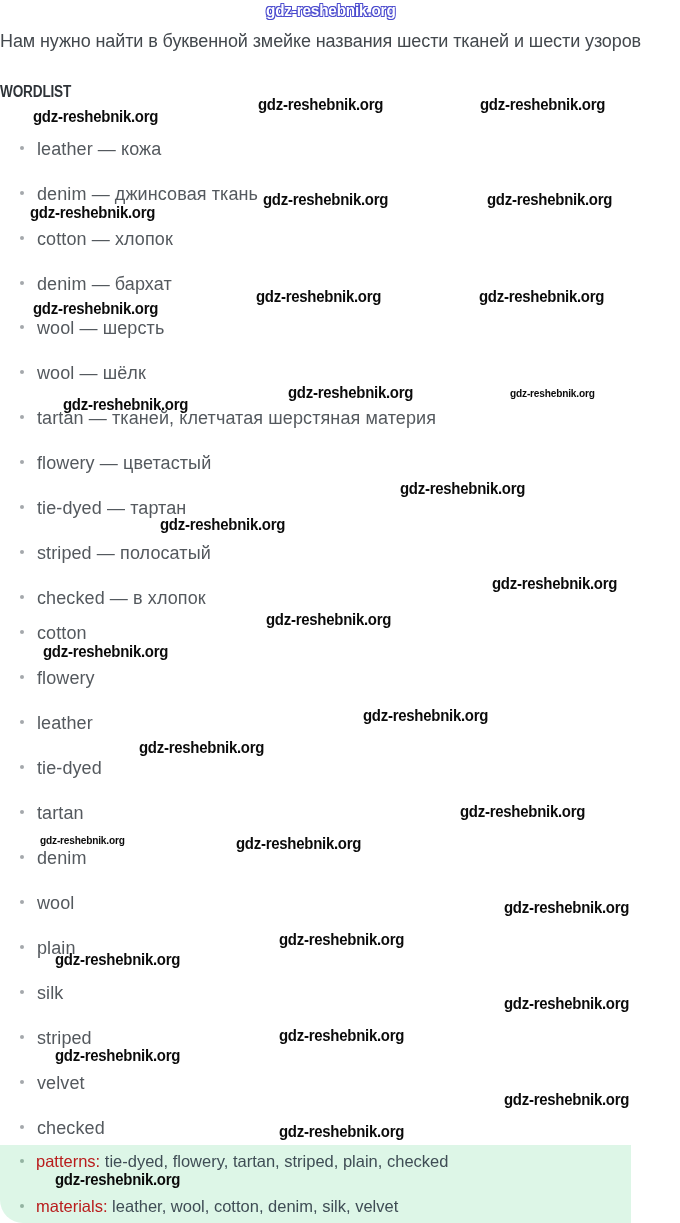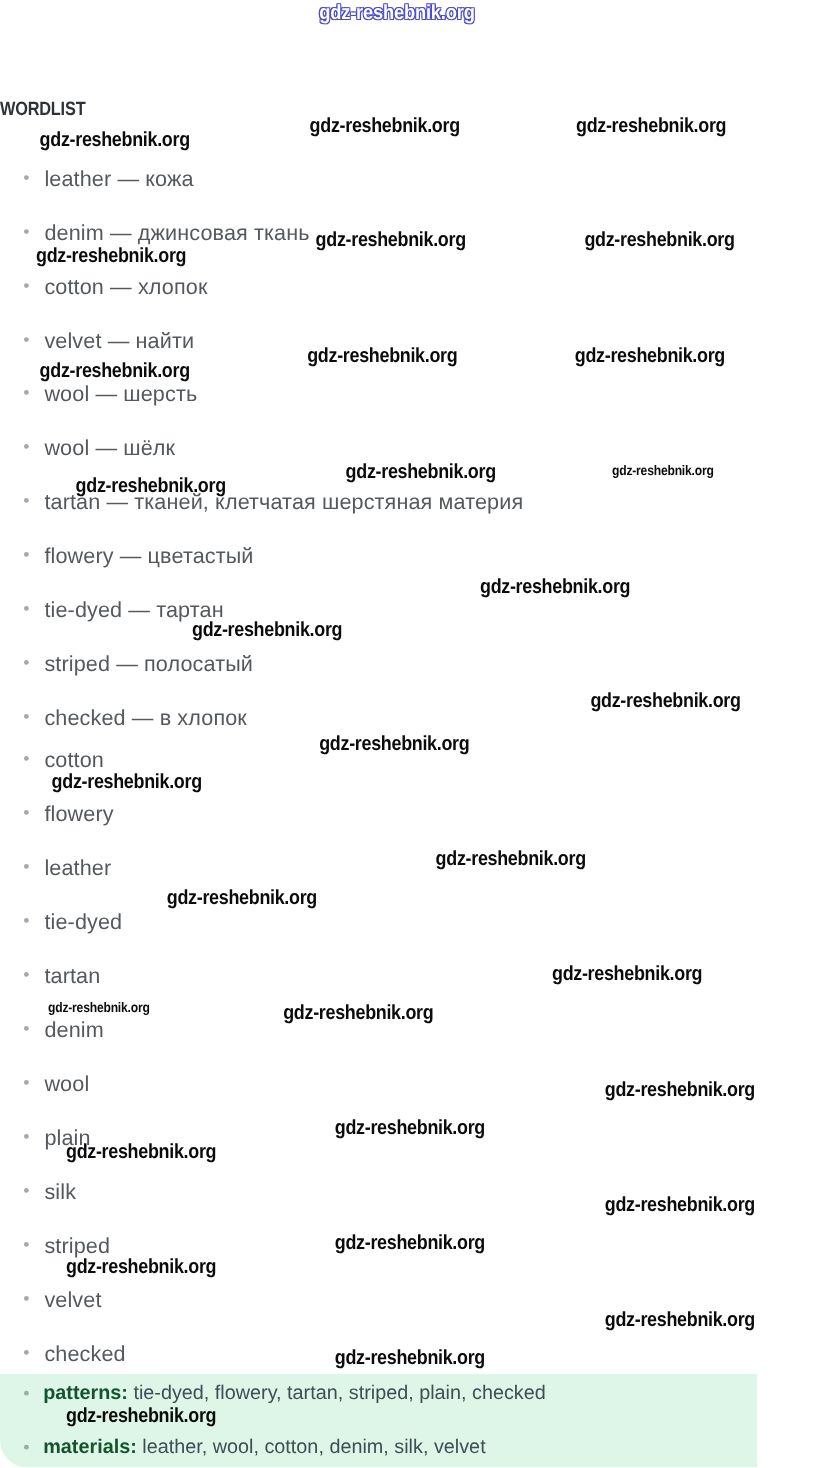--- a/index.html
+++ b/index.html
@@ -57,47 +57,48 @@
     position:absolute;left:0;top:1145px;
     width:631px;height:78px;
     background:#ddf6e7;
   }
   .srow{
     position:absolute;left:0;width:620px;white-space:nowrap;
     font-size:16.5px;color:#3f4d55;
   }
   .srow .bullet{background:#93b3a1;}
   .srow .stext{position:absolute;left:36px;top:0;}
-  .srow b{color:#14532d;font-weight:700;}
+  .srow b{color:#b91c1c;font-weight:400;}
   .wm-in-summary{position:absolute;left:55px;top:25px;}
 </style>
 </head>
 <body>
 
 <div class="page">
 
   <div class="wm-top">gdz-reshebnik.org</div>
 
+  <h1 class="title">Нам нужно найти в буквенной змейке названия шести тканей и шести узоров</h1>
   <h2 class="wordlist-heading">WORDLIST</h2>
 
   <div class="row" style="top:139px">
       <span class="bullet"></span>
       <span class="itext">leather — кожа</span>
     </div>
   <div class="row" style="top:184px">
       <span class="bullet"></span>
       <span class="itext">denim — джинсовая ткань</span>
     </div>
   <div class="row" style="top:229px">
       <span class="bullet"></span>
       <span class="itext">cotton — хлопок</span>
     </div>
   <div class="row" style="top:274px">
       <span class="bullet"></span>
-      <span class="itext">velvet — найти</span>
+      <span class="itext">denim — бархат</span>
     </div>
   <div class="row" style="top:318px">
       <span class="bullet"></span>
       <span class="itext">wool — шерсть</span>
     </div>
   <div class="row" style="top:363px">
       <span class="bullet"></span>
       <span class="itext">wool — шёлк</span>
     </div>
   <div class="row" style="top:408px">

